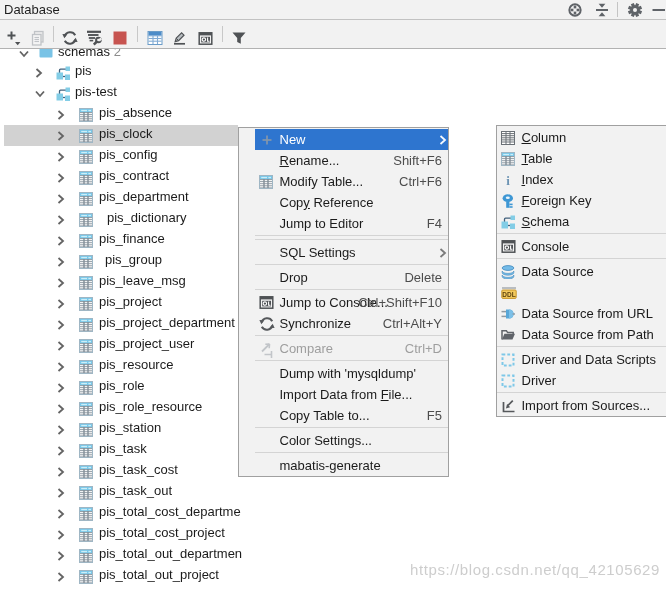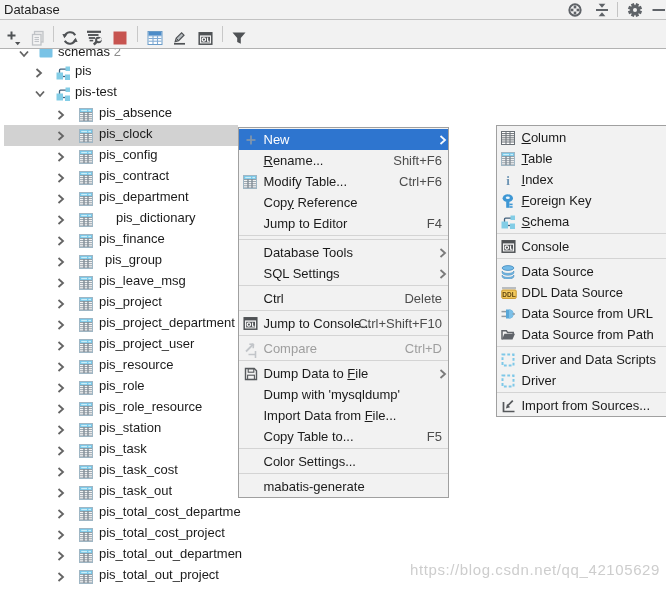--- a/index.html
+++ b/index.html
@@ -10,21 +10,21 @@
 #titlebar { left:0; top:0; width:666px; height:20px; background:#f2f2f2; border-bottom:1px solid #c2c2c2; z-index:2; }
 #titlebar .t { position:absolute; left:4px; top:2px; font-size:13px; color:#1e1e1e; }
 #toolbar { left:0; top:20px; width:666px; height:28px; background:#f2f2f2; z-index:2; }
 #tbline { left:0; top:48px; width:666px; height:1px; background:#b2b2b2; z-index:4; }
 .trow { position:absolute; left:0; width:666px; height:21px; font-size:13px; color:#1b1b1b; line-height:21px; }
 .sel { position:absolute; left:4px; top:124.5px; width:234px; height:21px; background:#d2d2d2; z-index:0; }
 #rows { left:0; top:0; width:666px; height:590px; z-index:1; }
 .lbl { position:absolute; white-space:nowrap; }
 .ic { position:absolute; }
 .chev { position:absolute; }
-#menu { left:238px; top:127px; width:211px; background:#f2f2f2; border:1px solid #a0a0a0; z-index:10; padding:1px 0 0 0; }
+#menu { left:238px; top:127px; width:211px; background:#f2f2f2; border:1px solid #a0a0a0; z-index:10; padding:1px 0 0 16px; }
 #submenu { left:496px; top:125px; width:174px; background:#f2f2f2; border:1px solid #a0a0a0; border-right:none; z-index:11; padding:1px 0 0 0; }
 .mi { position:relative; height:21px; line-height:21px; font-size:13px; color:#1b1b1b; }
 .mi .txt { position:absolute; left:24.5px; top:0; white-space:nowrap; }
 .mi .sc { position:absolute; right:6px; top:0; color:#4d4d4d; }
 .mi .micon { position:absolute; left:4px; top:3px; width:16px; height:16px; }
 .mi .arr { position:absolute; right:1px; top:5.5px; }
 .msep { height:4px; position:relative; }
 .msep:after { content:""; position:absolute; left:0; right:0; top:1px; height:1px; background:#d4d4d4; }
 .hl { background:#2e75cf; color:#fff; }
 .dis { color:#9e9e9e; }
@@ -366,21 +366,21 @@
             <line x1="9" y1="4.6" x2="9" y2="13"></line>
           </g>
           <g stroke="#838f99" stroke-width="0.8">
             <line x1="1" y1="6.5" x2="13" y2="6.5"></line>
             <line x1="1" y1="8.4" x2="13" y2="8.4"></line>
             <line x1="1" y1="10.3" x2="13" y2="10.3"></line>
             <line x1="1" y1="12.2" x2="13" y2="12.2"></line>
           </g>
         </svg>
       </span>
-      <span class="lbl" style="left:116px;top:-1.5px">pis_dictionary</span>
+      <span class="lbl" style="left:107px;top:-1.5px">pis_dictionary</span>
     </div>
 <div class="trow" style="top:229.5px">
       <span class="chev" style="left:57px;top:6px">
         <svg width="8" height="10" viewBox="0 0 8 10">
           <polyline points="1.5,1 6,5 1.5,9" fill="none" stroke="#646464" stroke-width="1.8"></polyline>
         </svg>
       </span>
       <span class="ic" style="left:79px;top:4.5px">
         <svg width="14" height="14" viewBox="0 0 14 14">
           <rect x="0.5" y="0.5" width="13" height="13" fill="#fdfdfd" stroke="#9fb6c4"></rect>
@@ -883,84 +883,75 @@
 <div class="mi ">
       <span class="txt">Cop<u>y</u> Reference</span>
     </div>
 <div class="mi ">
       <span class="txt">Jump to Editor</span>
       <span class="sc">F4</span>
     </div>
 <div class="msep"></div>
 <div class="msep"></div>
 <div class="mi ">
-      <span class="txt">Database Tools</span>
-      <span class="arr">
-        <svg width="8" height="10" viewBox="0 0 8 10">
-          <polyline points="1.5,1 6,5 1.5,9" fill="none" stroke="#7a7a7a" stroke-width="1.8"></polyline>
-        </svg>
-      </span>
-    </div>
-<div class="mi ">
       <span class="txt">SQL Settings</span>
       <span class="arr">
         <svg width="8" height="10" viewBox="0 0 8 10">
           <polyline points="1.5,1 6,5 1.5,9" fill="none" stroke="#7a7a7a" stroke-width="1.8"></polyline>
         </svg>
       </span>
     </div>
 <div class="msep"></div>
 <div class="mi ">
-      <span class="txt">Ctrl</span>
+      <span class="txt">Drop</span>
       <span class="sc">Delete</span>
     </div>
 <div class="msep"></div>
 <div class="mi ">
       <span class="micon" style="margin-top:0px">
         <svg width="15" height="15" viewBox="0 0 15 15">
           <g transform="scale(1.0)">
             <rect x="1.2" y="1.8" width="12.6" height="11.4" fill="none" stroke="#4f5255" stroke-width="1.5"></rect>
             <rect x="1.2" y="1.8" width="12.6" height="2.6" fill="#4f5255"></rect>
             <rect x="3.2" y="5.8" width="8.8" height="5.6" fill="#4f5255"></rect>
             <circle cx="5.9" cy="8.6" r="1.7" fill="none" stroke="#fff" stroke-width="1.1"></circle>
             <path d="M9.6 6.6 V10.2 H11.5" fill="none" stroke="#fff" stroke-width="1.1"></path>
           </g>
         </svg>
       </span>
       <span class="txt">Jump to Console...</span>
       <span class="sc">Ctrl+Shift+F10</span>
     </div>
+<div class="mi ">
+      <span class="micon" style="margin-top:0px">
+        <svg width="16" height="16" viewBox="0 0 16 16">
+          <g fill="none" stroke="#55585b" stroke-width="2">
+            <path d="M2.6 6.4 A5.8 5.8 0 0 1 13.2 5.3"></path>
+            <path d="M13.4 9.6 A5.8 5.8 0 0 1 2.8 10.7"></path>
+          </g>
+          <path d="M0.4 4.0 l5.0 0.3 -3.1 3.9 z" fill="#55585b"></path>
+          <path d="M15.6 12.0 l-5.0 -0.3 3.1 -3.9 z" fill="#55585b"></path>
+        </svg>
+      </span>
+      <span class="txt">Synchronize</span>
+      <span class="sc">Ctrl+Alt+Y</span>
+    </div>
 <div class="msep"></div>
 <div class="mi dis">
       <span class="micon" style="margin-top:0px">
         <svg width="16" height="16" viewBox="0 0 16 16" style="overflow:visible">
           <path d="M3 10.5 L10.5 3" stroke="#c2c5c9" stroke-width="1.8" fill="none"></path>
           <path d="M10.5 3 l-4.2 0.3 M10.5 3 l-0.3 4.2" stroke="#c2c5c9" stroke-width="1.6" fill="none"></path>
           <path d="M5.5 13.5 h7 M12.5 10 v7" stroke="#c2c5c9" stroke-width="1.6" fill="none"></path>
         </svg>
       </span>
       <span class="txt">Compare</span>
       <span class="sc">Ctrl+D</span>
     </div>
 <div class="msep"></div>
-<div class="mi ">
-      <span class="micon" style="margin-top:0px">
-        <svg width="16" height="16" viewBox="0 0 16 16">
-          <path d="M2.5 2.5 H11.2 L13.5 4.8 V13.5 H2.5 Z" fill="none" stroke="#55585b" stroke-width="1.4"></path>
-          <rect x="5.2" y="2.8" width="5.6" height="3.4" fill="none" stroke="#55585b" stroke-width="1.1"></rect>
-          <rect x="4.6" y="9.2" width="6.8" height="4.3" fill="none" stroke="#55585b" stroke-width="1.1"></rect>
-        </svg>
-      </span>
-      <span class="txt">Dump Data to <u>F</u>ile</span>
-      <span class="arr">
-        <svg width="8" height="10" viewBox="0 0 8 10">
-          <polyline points="1.5,1 6,5 1.5,9" fill="none" stroke="#7a7a7a" stroke-width="1.8"></polyline>
-        </svg>
-      </span>
-    </div>
 <div class="mi ">
       <span class="txt">Dump with 'mysqldump'</span>
     </div>
 <div class="mi ">
       <span class="txt">Import Data from <u>F</u>ile...</span>
     </div>
 <div class="mi ">
       <span class="txt">Copy Table to...</span>
       <span class="sc">F5</span>
     </div>
@@ -1072,21 +1063,20 @@
       <span class="txt">Data Source</span>
     </div>
 <div class="mi ">
       <span class="micon" style="margin-top:1px">
         <svg width="16" height="14" viewBox="0 0 16 14">
           <rect x="1" y="1" width="14" height="2" fill="#b9bdc1"></rect>
           <rect x="0.8" y="4" width="14.4" height="8.4" rx="1" fill="#f3ca5e" stroke="#c9972c" stroke-width="1"></rect>
           <text x="8" y="10.6" font-family="Liberation Sans" font-size="6.5" font-weight="bold" fill="#5d430f" text-anchor="middle">DDL</text>
         </svg>
       </span>
-      <span class="txt">DDL Data Source</span>
     </div>
 <div class="mi ">
       <span class="micon" style="margin-top:1px">
         <svg width="14" height="14" viewBox="0 0 14 14">
           <g stroke="#8f9aa2" stroke-width="1.5">
             <line x1="0.5" y1="4.6" x2="5" y2="4.6"></line>
             <line x1="0.5" y1="9.4" x2="5" y2="9.4"></line>
           </g>
           <path d="M5 2.5 h3.2 a4.5 4.5 0 0 1 0 9 H5 z" fill="#58a7d8"></path>
           <path d="M8 2.5 a4.5 4.5 0 0 1 0 9 z" fill="#7cc0e8"></path>

